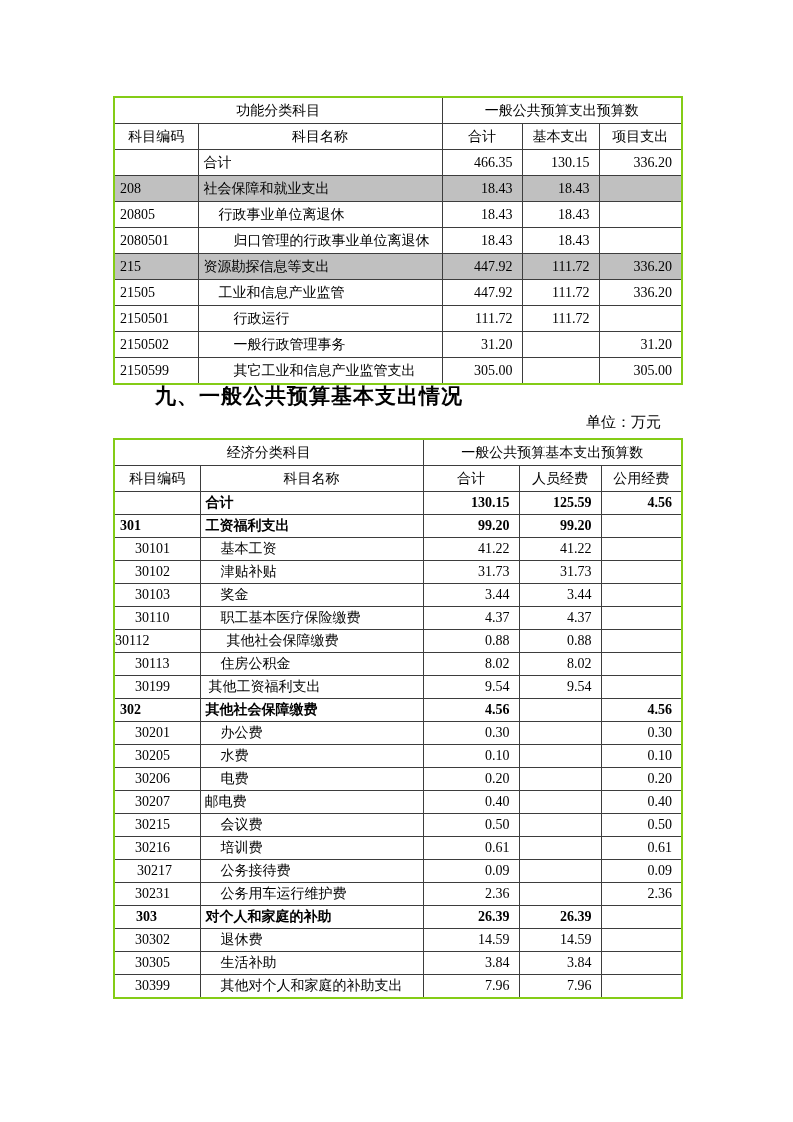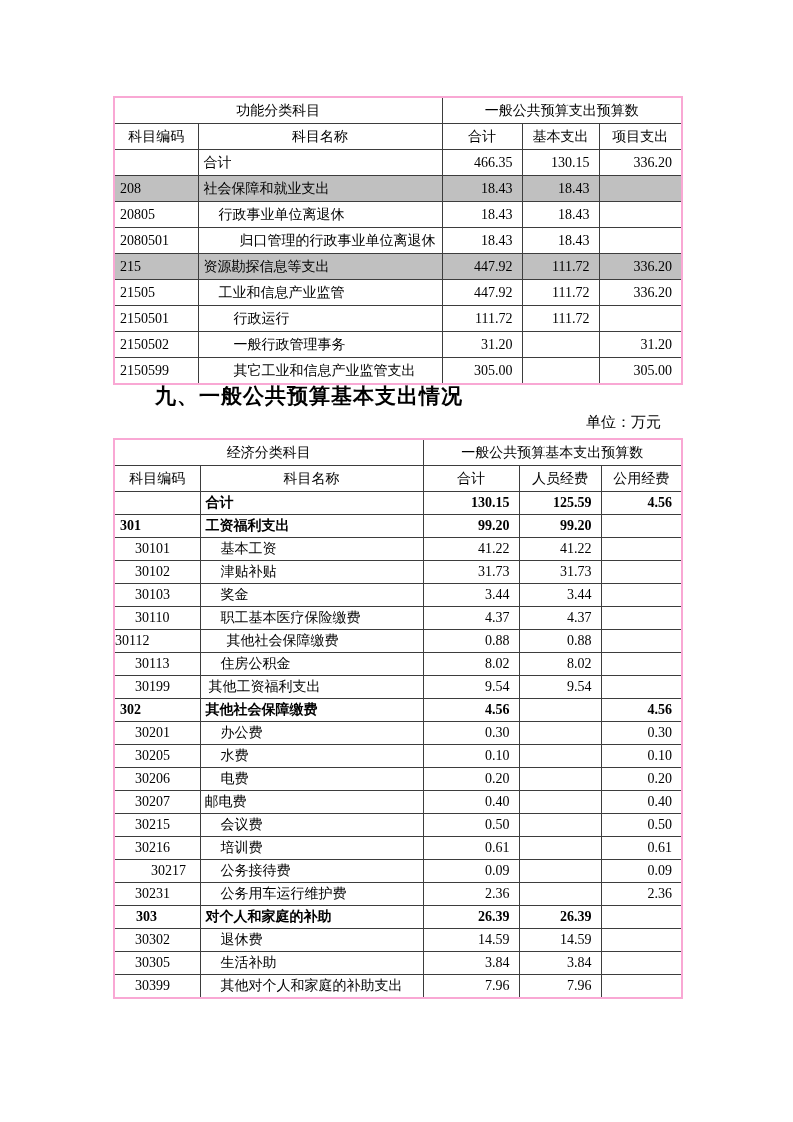--- a/index.html
+++ b/index.html
@@ -4,21 +4,21 @@
 <style>
   html, body { margin:0; padding:0; background:#ffffff; }
   .page {
     position:relative; width:793px; height:1122px; background:#ffffff;
     font-family:"Liberation Serif","DejaVu Serif",serif; color:#000;
     overflow:hidden;
   }
   table.btable {
     position:absolute; left:113px; width:568px;
     border-collapse:collapse; table-layout:fixed; background:#fff;
-    border:2px solid #f9a8d4;
+    border:2px solid #84cc16;
   }
   .t1 { top:96px; }
   .t2 { top:438px; }
   .btable th, .btable td {
     border:1px solid #3d3d3d; padding:0; font-size:14px; font-weight:normal;
     overflow:hidden; white-space:nowrap; vertical-align:middle;
   }
   .btable th { text-align:center; }
   .t1 th, .t1 td { height:25px; }
   .t2 th { height:25px; }
@@ -78,21 +78,21 @@
         </tr>
         <tr>
           <td class="code" style="padding-left: 5px;">20805</td>
           <td class="name" style="padding-left: 20px;">行政事业单位离退休</td>
           <td class="num">18.43</td>
           <td class="num">18.43</td>
           <td class="num"></td>
         </tr>
         <tr>
           <td class="code" style="padding-left: 5px;">2080501</td>
-          <td class="name" style="padding-left: 35px; text-align: center;">归口管理的行政事业单位离退休</td>
+          <td class="name" style="padding-left: 35px;">归口管理的行政事业单位离退休</td>
           <td class="num">18.43</td>
           <td class="num">18.43</td>
           <td class="num"></td>
         </tr>
         <tr>
           <td class="code" style="padding-left: 5px; background: rgb(192, 192, 192);">215</td>
           <td class="name" style="padding-left: 5px; background: rgb(192, 192, 192);">资源勘探信息等支出</td>
           <td class="num" style="background: rgb(192, 192, 192);">447.92</td>
           <td class="num" style="background: rgb(192, 192, 192);">111.72</td>
           <td class="num" style="background: rgb(192, 192, 192);">336.20</td>
@@ -259,21 +259,21 @@
           <td class="num">0.50</td>
         </tr>
         <tr>
           <td class="code" style="padding-left: 20px;">30216</td>
           <td class="name" style="padding-left: 20px;">培训费</td>
           <td class="num">0.61</td>
           <td class="num"></td>
           <td class="num">0.61</td>
         </tr>
         <tr>
-          <td class="code" style="padding-left: 36px;">30217</td>
+          <td class="code" style="padding-left: 22px;">30217</td>
           <td class="name" style="padding-left: 20px;">公务接待费</td>
           <td class="num">0.09</td>
           <td class="num"></td>
           <td class="num">0.09</td>
         </tr>
         <tr>
           <td class="code" style="padding-left: 20px;">30231</td>
           <td class="name" style="padding-left: 20px;">公务用车运行维护费</td>
           <td class="num">2.36</td>
           <td class="num"></td>

